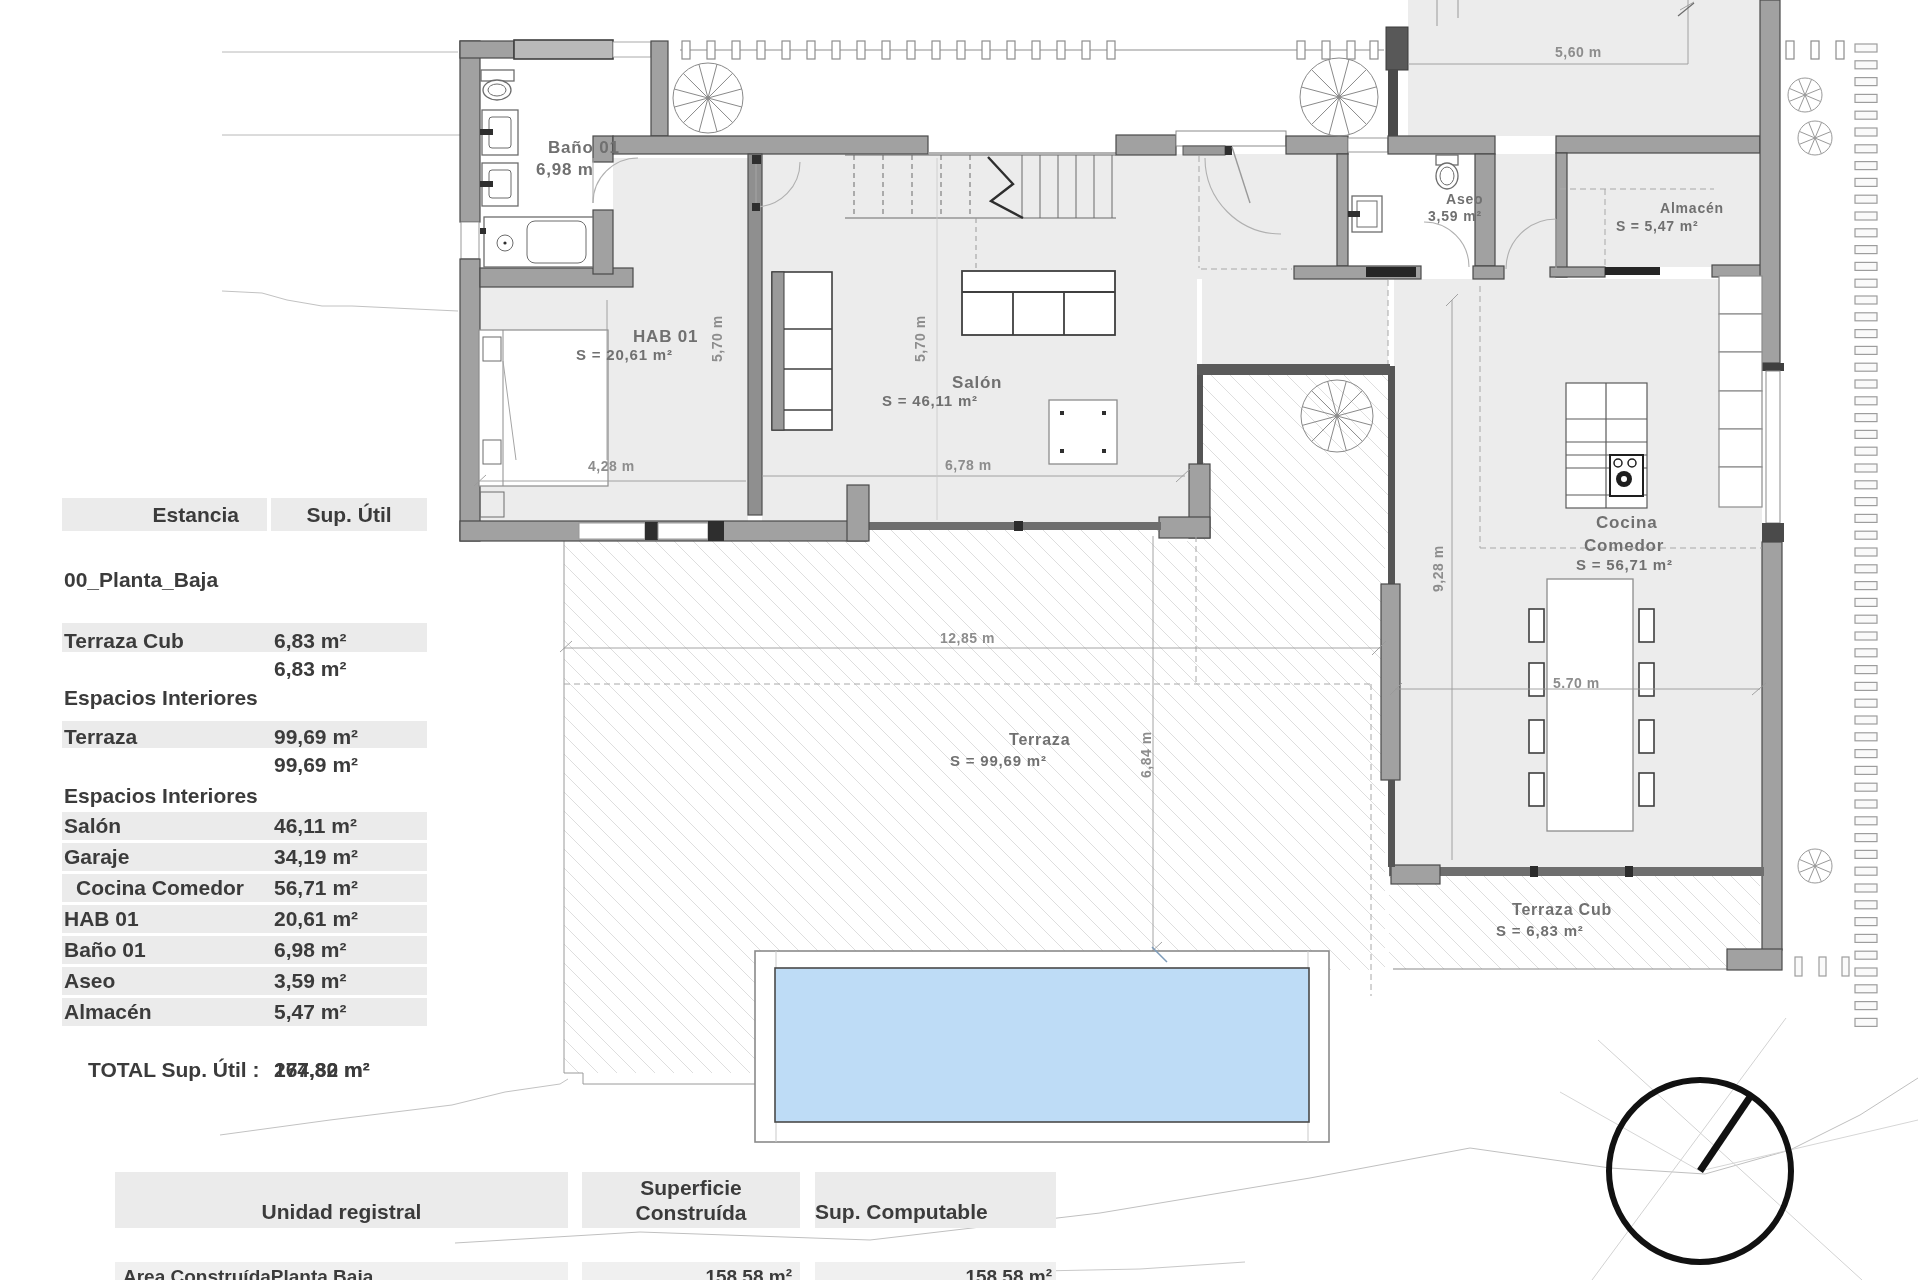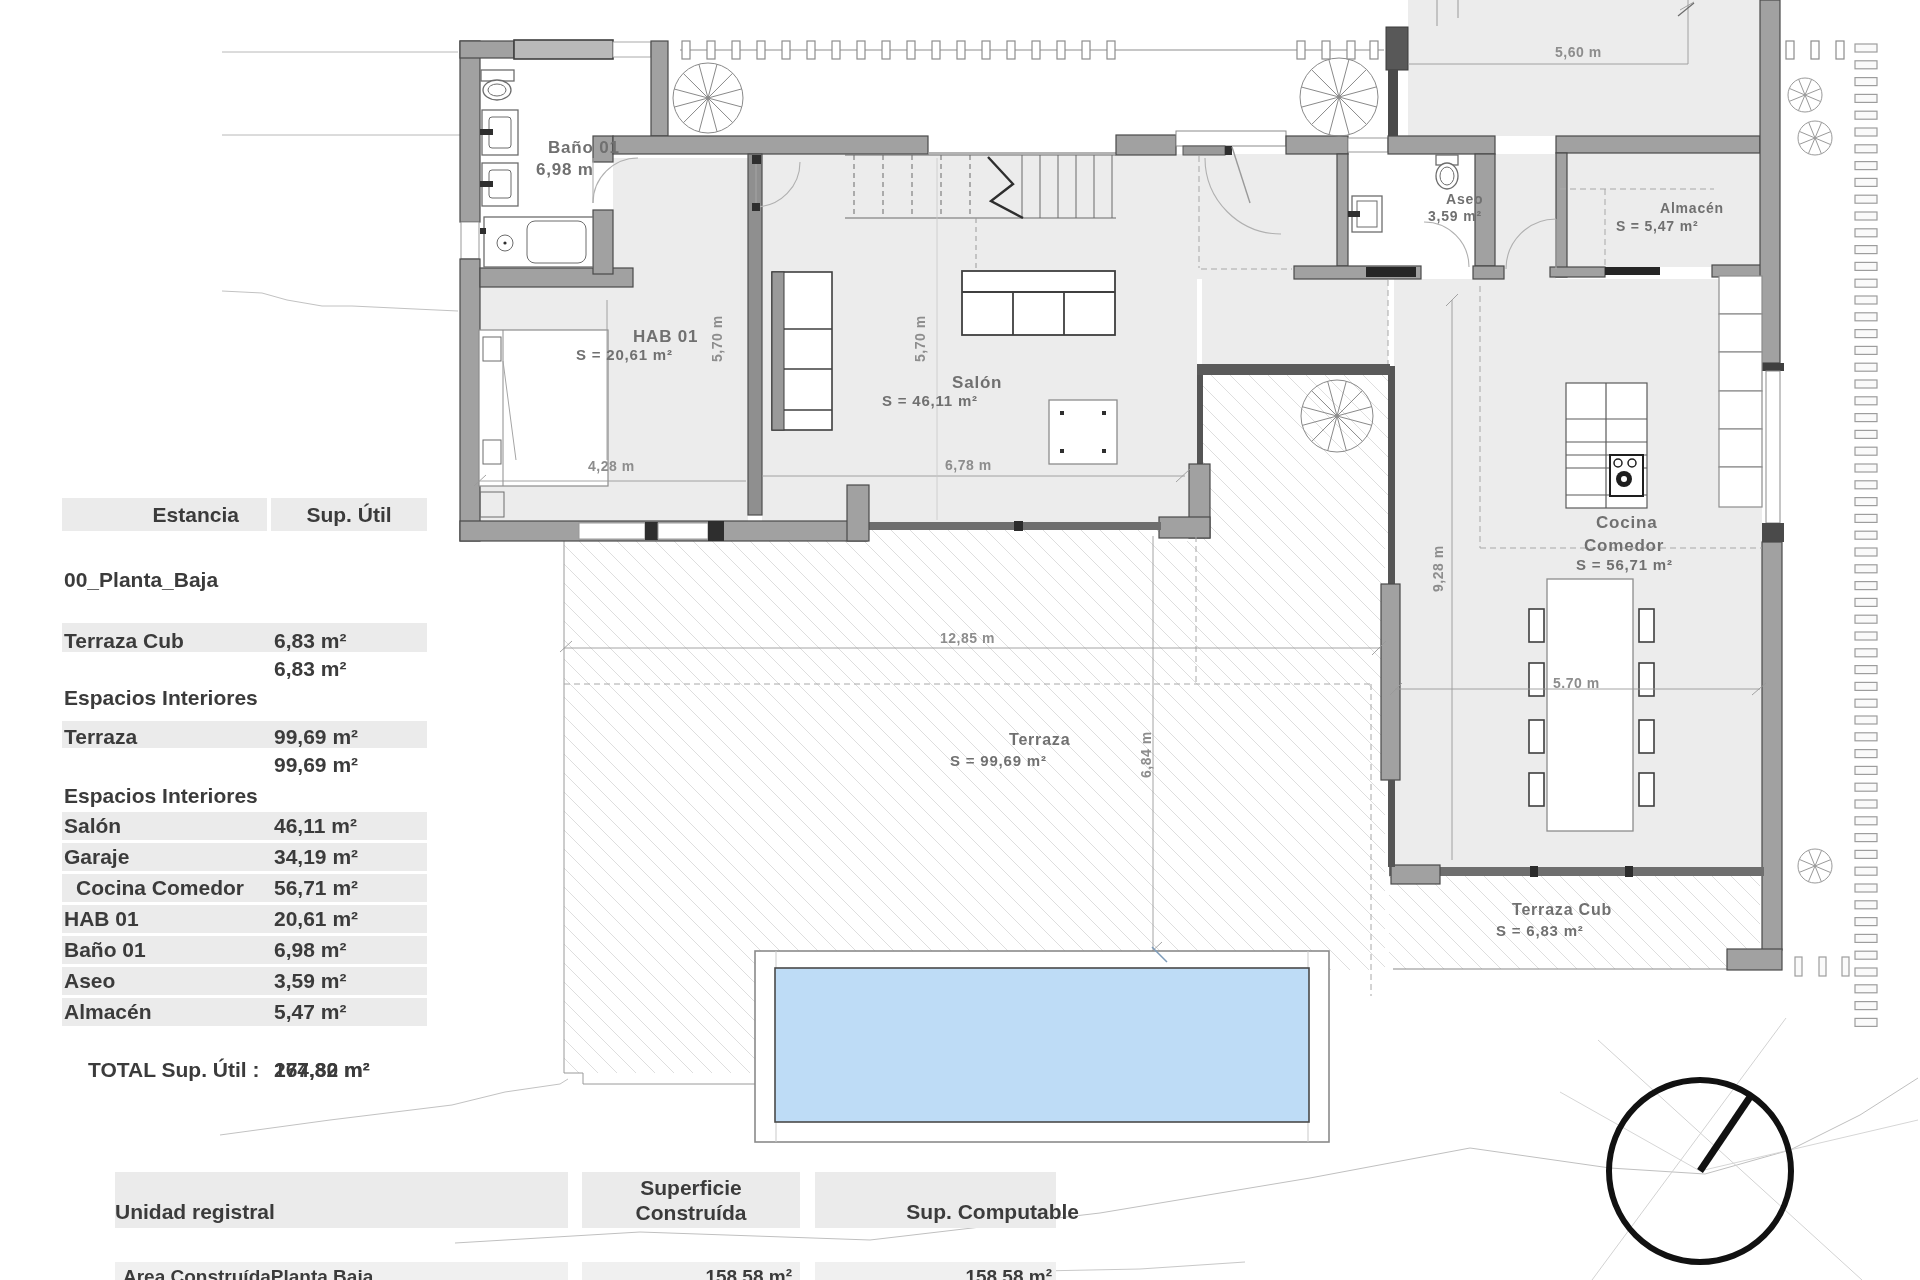--- a/index.html
+++ b/index.html
@@ -655,23 +655,23 @@
 <div class="ct" style="left:274px;top:1058px;text-align:right;">274,32 m²</div>
 </div>
 
 <div class="tbl" style="left:0;top:0;width:0;height:0;font-size:21px;">
 
 <div class="band" style="left:115px;top:1172px;width:453px;height:56px;"></div>
 
 <div class="band" style="left:582px;top:1172px;width:218px;height:56px;"></div>
 
 <div class="band" style="left:815px;top:1172px;width:241px;height:56px;"></div>
-<div class="ct" style="left:115px;top:1200px;width:453px;">Unidad registral</div>
+<div class="ct" style="left:115px;top:1200px;width:453px;text-align:center;">Unidad registral</div>
 <div class="ct" style="left:582px;top:1175px;width:218px;text-align:center;line-height:25px;">Superficie<br>Construída</div>
-<div class="ct" style="left:815px;top:1200px;width:241px;text-align:right;padding-left:23px;">Sup. Computable</div>
+<div class="ct" style="left:815px;top:1200px;width:241px;text-align:left;">Sup. Computable</div>
 
 <div class="band" style="left:115px;top:1262px;width:453px;height:18px;background:#f0f0f0;"></div>
 <div class="band" style="left:582px;top:1262px;width:218px;height:18px;background:#f0f0f0;"></div>
 <div class="band" style="left:815px;top:1262px;width:241px;height:18px;background:#f0f0f0;"></div>
 <div class="ct" style="left:123px;top:1266px;font-size:19px;">Area ConstruídaPlanta Baja</div>
 <div class="ct" style="left:582px;top:1266px;width:210px;text-align:right;font-size:19px;">158,58 m²</div>
 <div class="ct" style="left:815px;top:1266px;width:237px;text-align:right;font-size:19px;">158,58 m²</div>
 </div>
 </div>
 </body></html>

